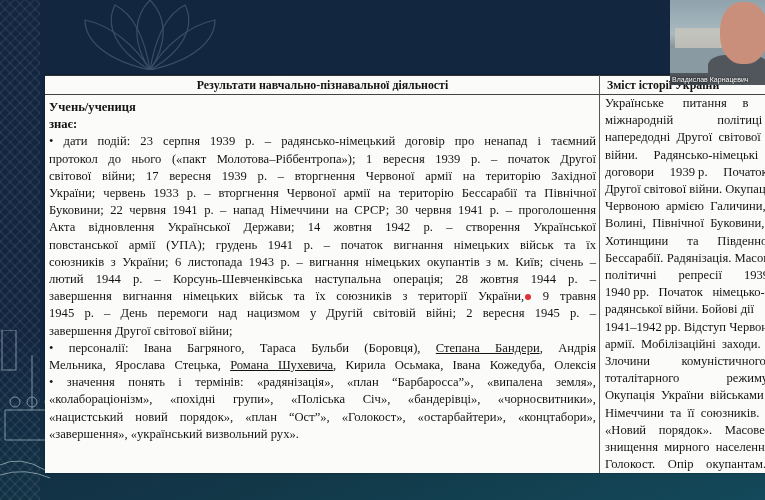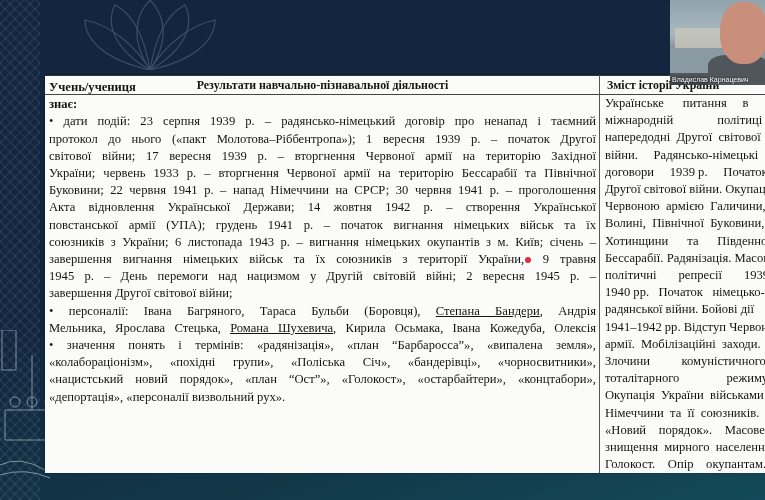--- a/index.html
+++ b/index.html
@@ -20,21 +20,21 @@
     background:#fbfbf9; color:#141414; box-shadow:0 0 2px rgba(0,0,0,0.4);
   }
   .hdr {
     position:absolute; left:0; top:0; width:740px; height:18px;
     border-top:1px solid #333; border-bottom:1px solid #444;
     font-weight:bold; font-size:13.5px;
   }
   .hdr .c1 { position:absolute; left:0; width:555px; text-align:center; top:1px; transform:scaleX(0.88); }
   .hdr .c2 { position:absolute; left:562px; top:1px; white-space:nowrap; transform:scaleX(0.88); transform-origin:left; }
   .vline { position:absolute; left:554px; top:0; width:1px; height:398px; background:#555; }
-  .col1 { position:absolute; left:4px; top:4px; width:547px; font-size:12.6px; line-height:17.2px; }
+  .col1 { position:absolute; left:4px; top:24px; width:547px; font-size:12.6px; line-height:17.2px; }
   .col1 p { margin:0; text-align:justify; text-align-last:justify; }
   .col1 p.last { text-align-last:left; }
   .col1 .b { font-weight:bold; text-align-last:left; }
   .col2 { position:absolute; left:560px; top:20px; width:200px; font-size:12.6px; line-height:17.2px; overflow:hidden; }
   .col2 p { margin:0; white-space:pre; }
   u { text-decoration:underline;font-family:Liberation Serif, serif; }
   .redot { display:inline-block; width:6px; height:6px; border-radius:50%; background:#e0303a; vertical-align:middle; margin:0 1px; }
   .video {
     position:absolute; left:670px; top:0; width:95px; height:85px; overflow:hidden;
     background: linear-gradient(180deg, #8fa3ad 0%, #aab9c0 40%, #6d7377 70%, #3b4046 100%);
@@ -88,29 +88,30 @@
     <p class="b">Учень/учениця</p>
     <p class="b">знає:</p>
     <p>• дати подій: 23 серпня 1939 р. – радянсько-німецький договір про ненапад і таємний</p>
     <p>протокол до нього («пакт Молотова–Ріббентропа»); 1 вересня 1939 р. – початок Другої</p>
     <p>світової війни; 17 вересня 1939 р. – вторгнення Червоної армії на територію Західної</p>
     <p>України; червень 1933 р. – вторгнення Червоної армії на територію Бессарабії та Північної</p>
     <p>Буковини; 22 червня 1941 р. – напад Німеччини на СРСР; 30 червня 1941 р. – проголошення</p>
     <p>Акта відновлення Української Держави; 14 жовтня 1942 р. – створення Української</p>
     <p>повстанської армії (УПА); грудень 1941 р. – початок вигнання німецьких військ та їх</p>
     <p>союзників з України; 6 листопада 1943 р. – вигнання німецьких окупантів з м. Київ; січень –</p>
+    <p>лютий 1944 р. – Корсунь-Шевченківська наступальна операція; 28 жовтня 1944 р. –</p>
     <p><span>завершення вигнання німецьких військ та їх союзників з території України,</span><span class="redot"></span> <span>9 травня</span></p>
     <p>1945 р. – День перемоги над нацизмом у Другій світовій війні; 2 вересня 1945 р. –</p>
     <p class="last">завершення Другої світової війни;</p>
     <p><span>• персоналії: Івана Багряного, Тараса Бульби (Боровця), </span><u>Степана Бандери</u><span>, Андрія</span></p>
     <p><span>Мельника, Ярослава Стецька, </span><u>Романа Шухевича</u><span>, Кирила Осьмака, Івана Кожедуба, Олексія</span></p>
     <p>• значення понять і термінів: «радянізація», «план “Барбаросса”», «випалена земля»,</p>
     <p>«колабораціонізм», «похідні групи», «Поліська Січ», «бандерівці», «чорносвитники»,</p>
     <p>«нацистський новий порядок», «план “Ост”», «Голокост», «остарбайтери», «концтабори»,</p>
-    <p class="last">«депортація», «персоналії визвольний рух».</p>
+    <p class="last">«завершення», «український визвольний рух».</p>
   </div>
 
   <div class="col2">
     <p>Українське      питання     в</p>
     <p>міжнародній              політиці</p>
     <p>напередодні  Другої  світової</p>
     <p>війни.     Радянсько-німецькі</p>
     <p>договори     1939 р.     Початок</p>
     <p>Другої світової війни. Окупація</p>
     <p>Червоною  армією  Галичини,</p>

